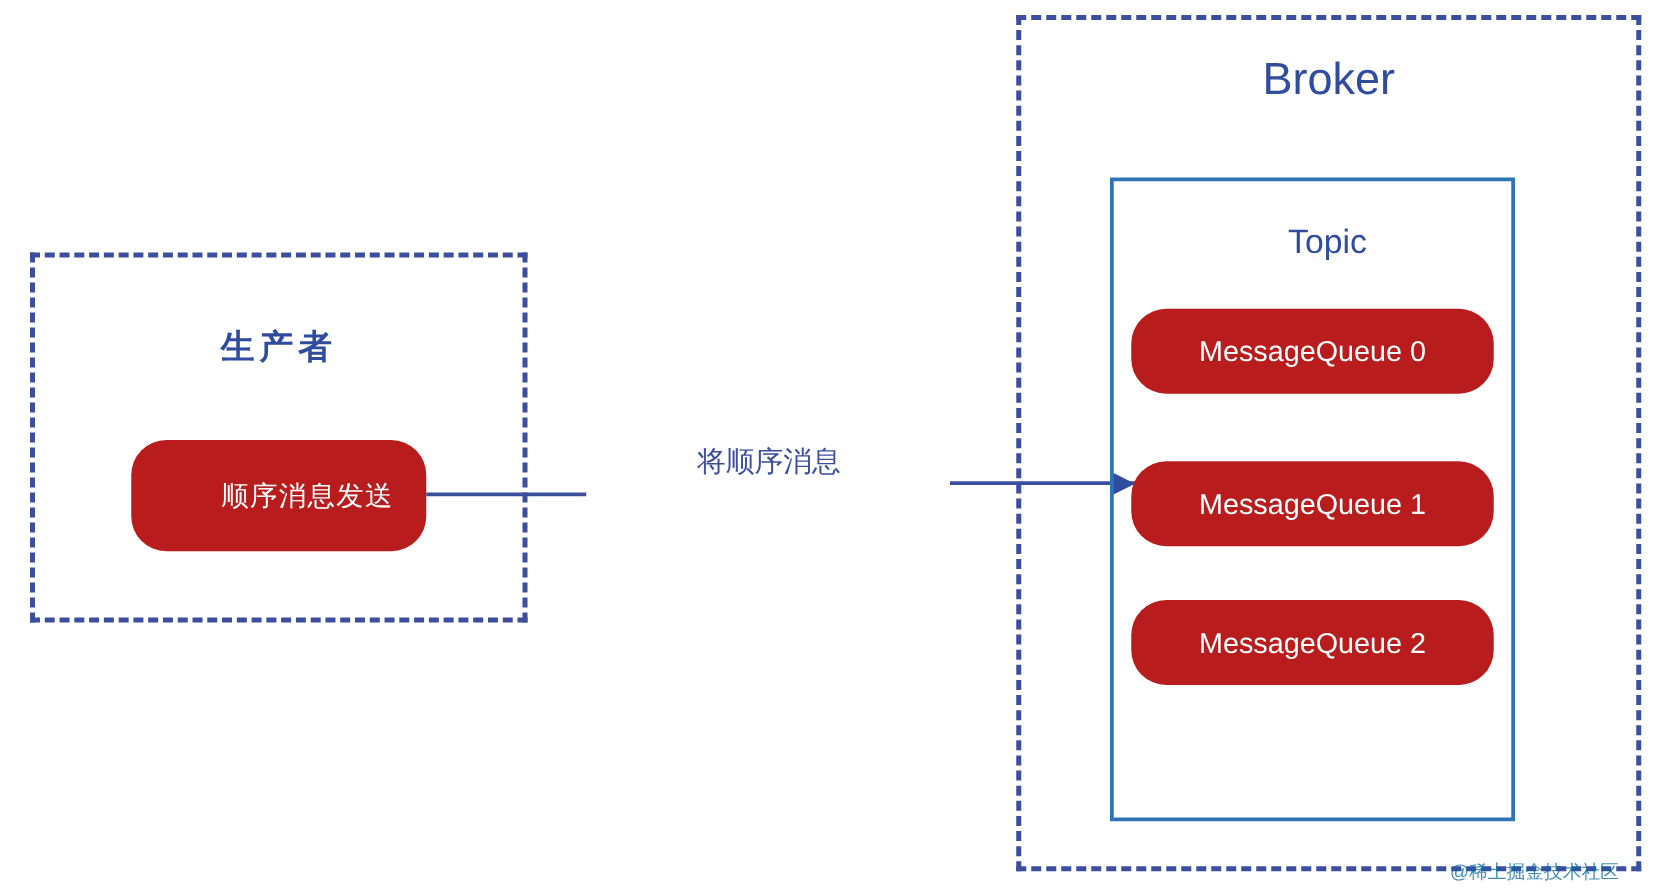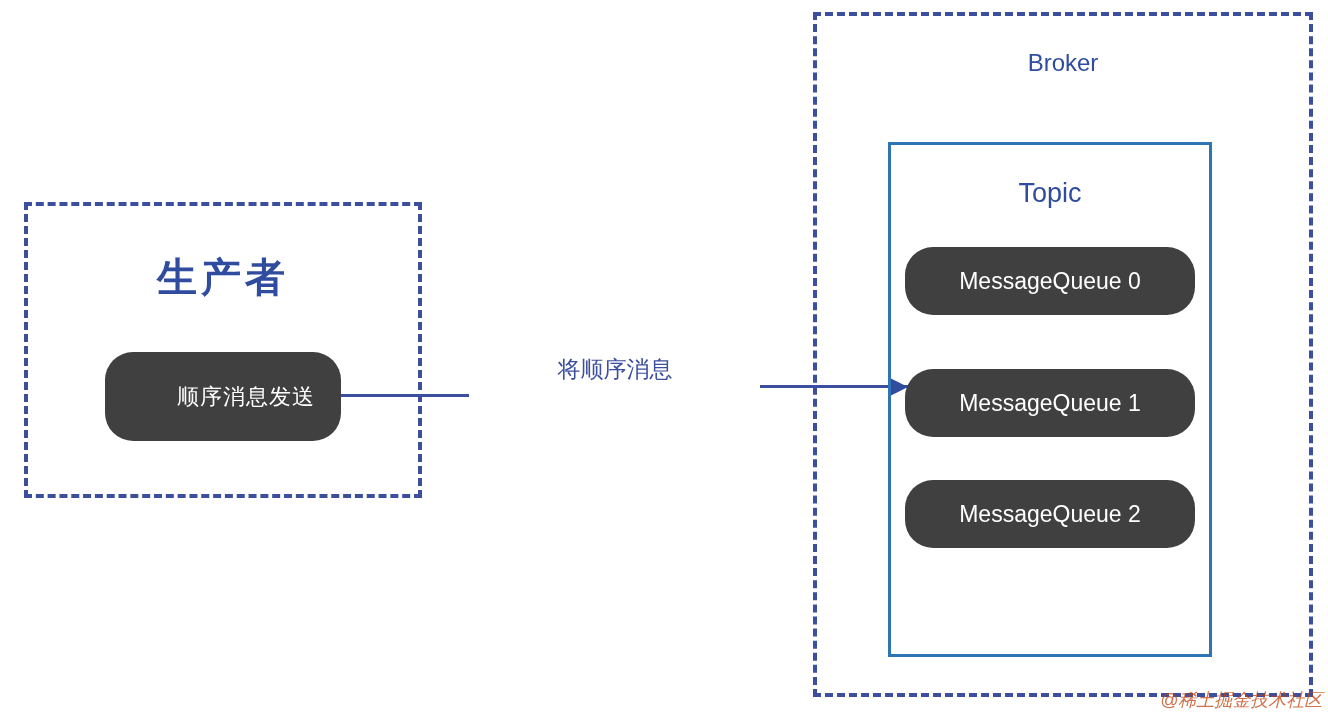--- a/index.html
+++ b/index.html
@@ -44,52 +44,53 @@
     color: #2f4c9e;
     font-weight: bold;
     letter-spacing: 4px;
     white-space: nowrap;
   }
   #producer-title {
     left: 24px;
     top: 255px;
     width: 398px;
     text-align: center;
-    font-size: 40px;
+    font-size: 27px;
     line-height: 44px;
   }
   #broker-title {
     position: absolute;
     left: 813px;
     top: 42px;
     width: 500px;
     text-align: center;
     color: #2f4c9e;
-    font-size: 24px;
+    font-size: 36px;
     line-height: 42px;
     font-weight: normal;
     white-space: nowrap;
   }
   #topic-title {
     position: absolute;
     left: 888px;
     top: 176px;
     width: 324px;
     text-align: center;
     color: #2f4c9e;
     font-size: 27px;
     line-height: 34px;
     font-weight: normal;
     white-space: nowrap;
+    padding-left: 12px;
   }
 
   
   .filled-box {
     position: absolute;
-    background: #404040;
+    background: #b91c1c;
     color: #ffffff;
     display: flex;
     align-items: center;
     justify-content: center;
     box-sizing: border-box;
     border-radius: 28px;
   }
   #send-box {
     left: 105px;
     top: 352px;
@@ -162,25 +163,24 @@
     line-height: 32px;
     white-space: nowrap;
   }
   #mid-label .l2 { letter-spacing: 0px; }
 
   
   #watermark {
     position: absolute;
     left: 1160px;
     top: 688px;
-    color: #c2410c;
-    font-size: 18px;
+    color: #0369a1;
+    font-size: 15px;
     opacity: 0.75;
     white-space: nowrap;
-    font-style: italic;
   }
 </style>
 </head>
 <body>
 
 <div id="canvas">
 
   <div id="producer-box" class="dashed-box"></div>
 
   <div id="producer-title" class="title-cn">生产者</div>

